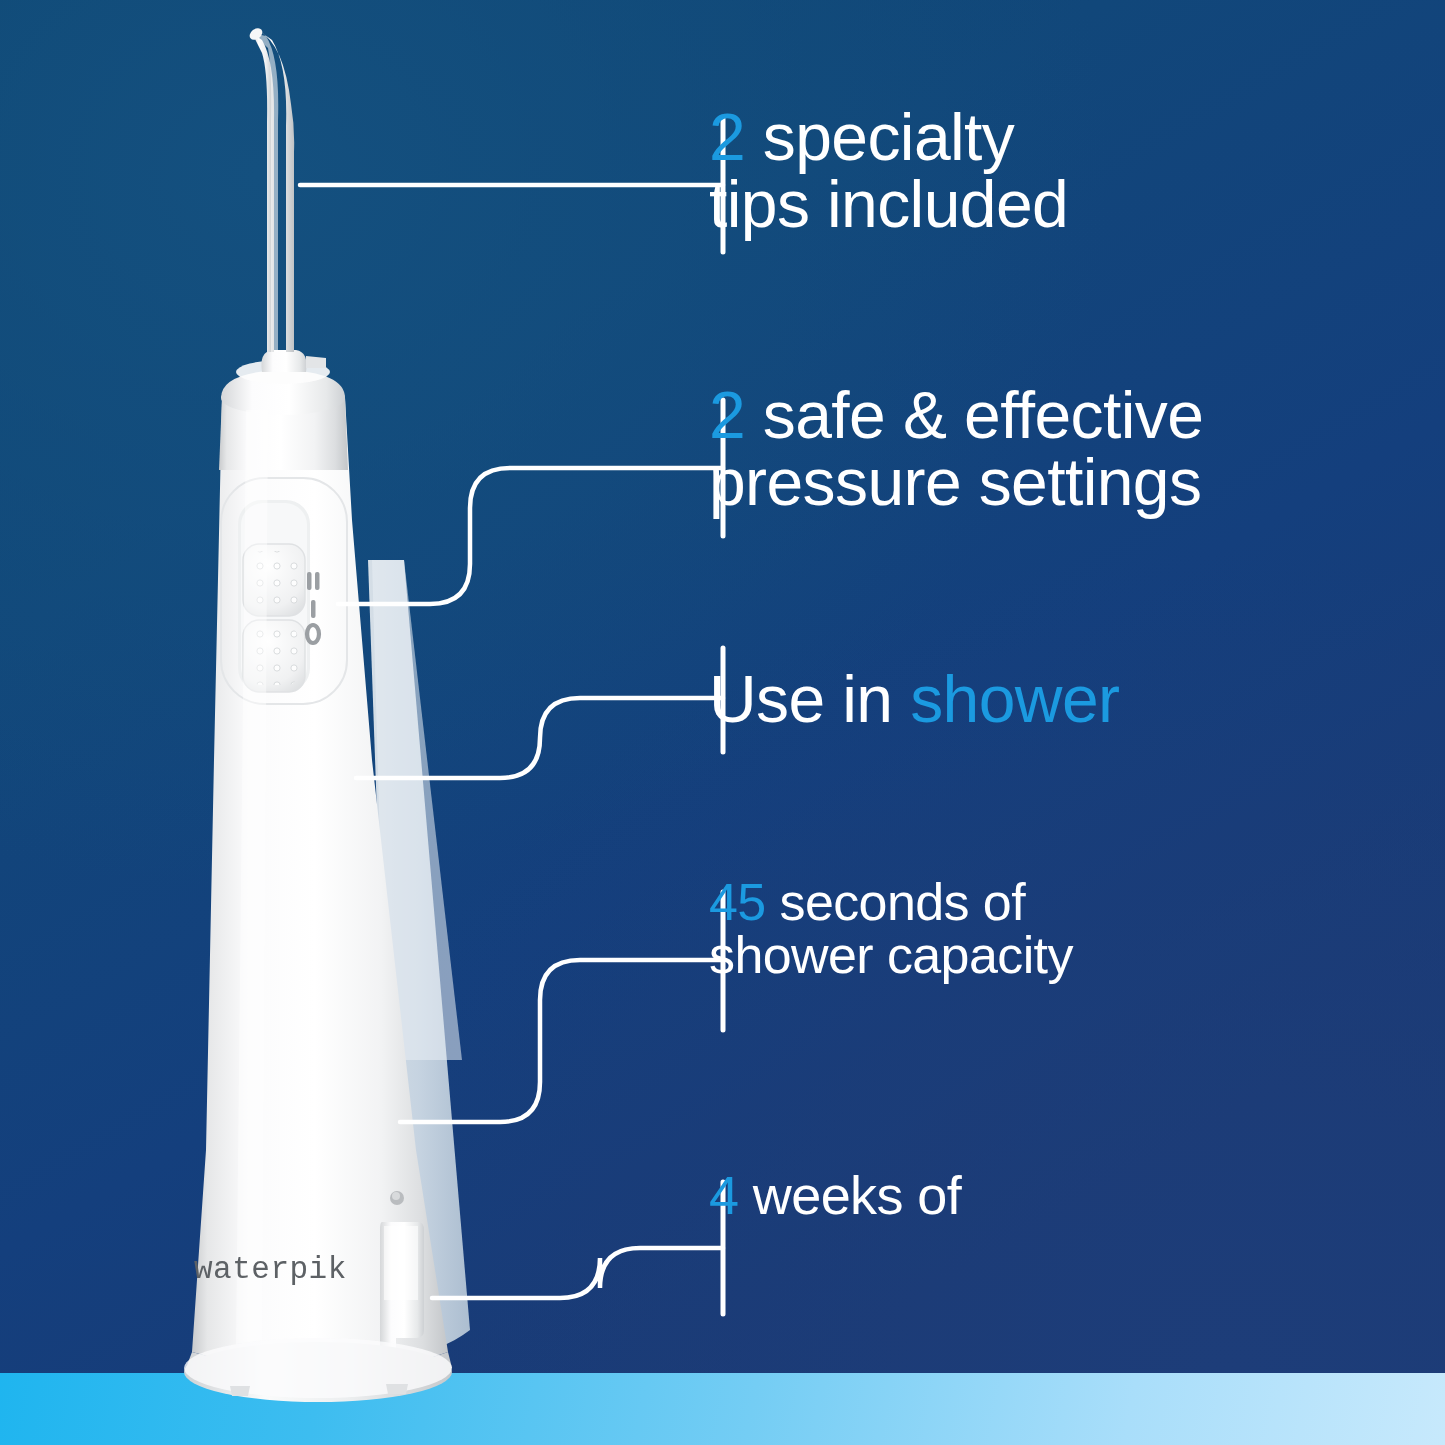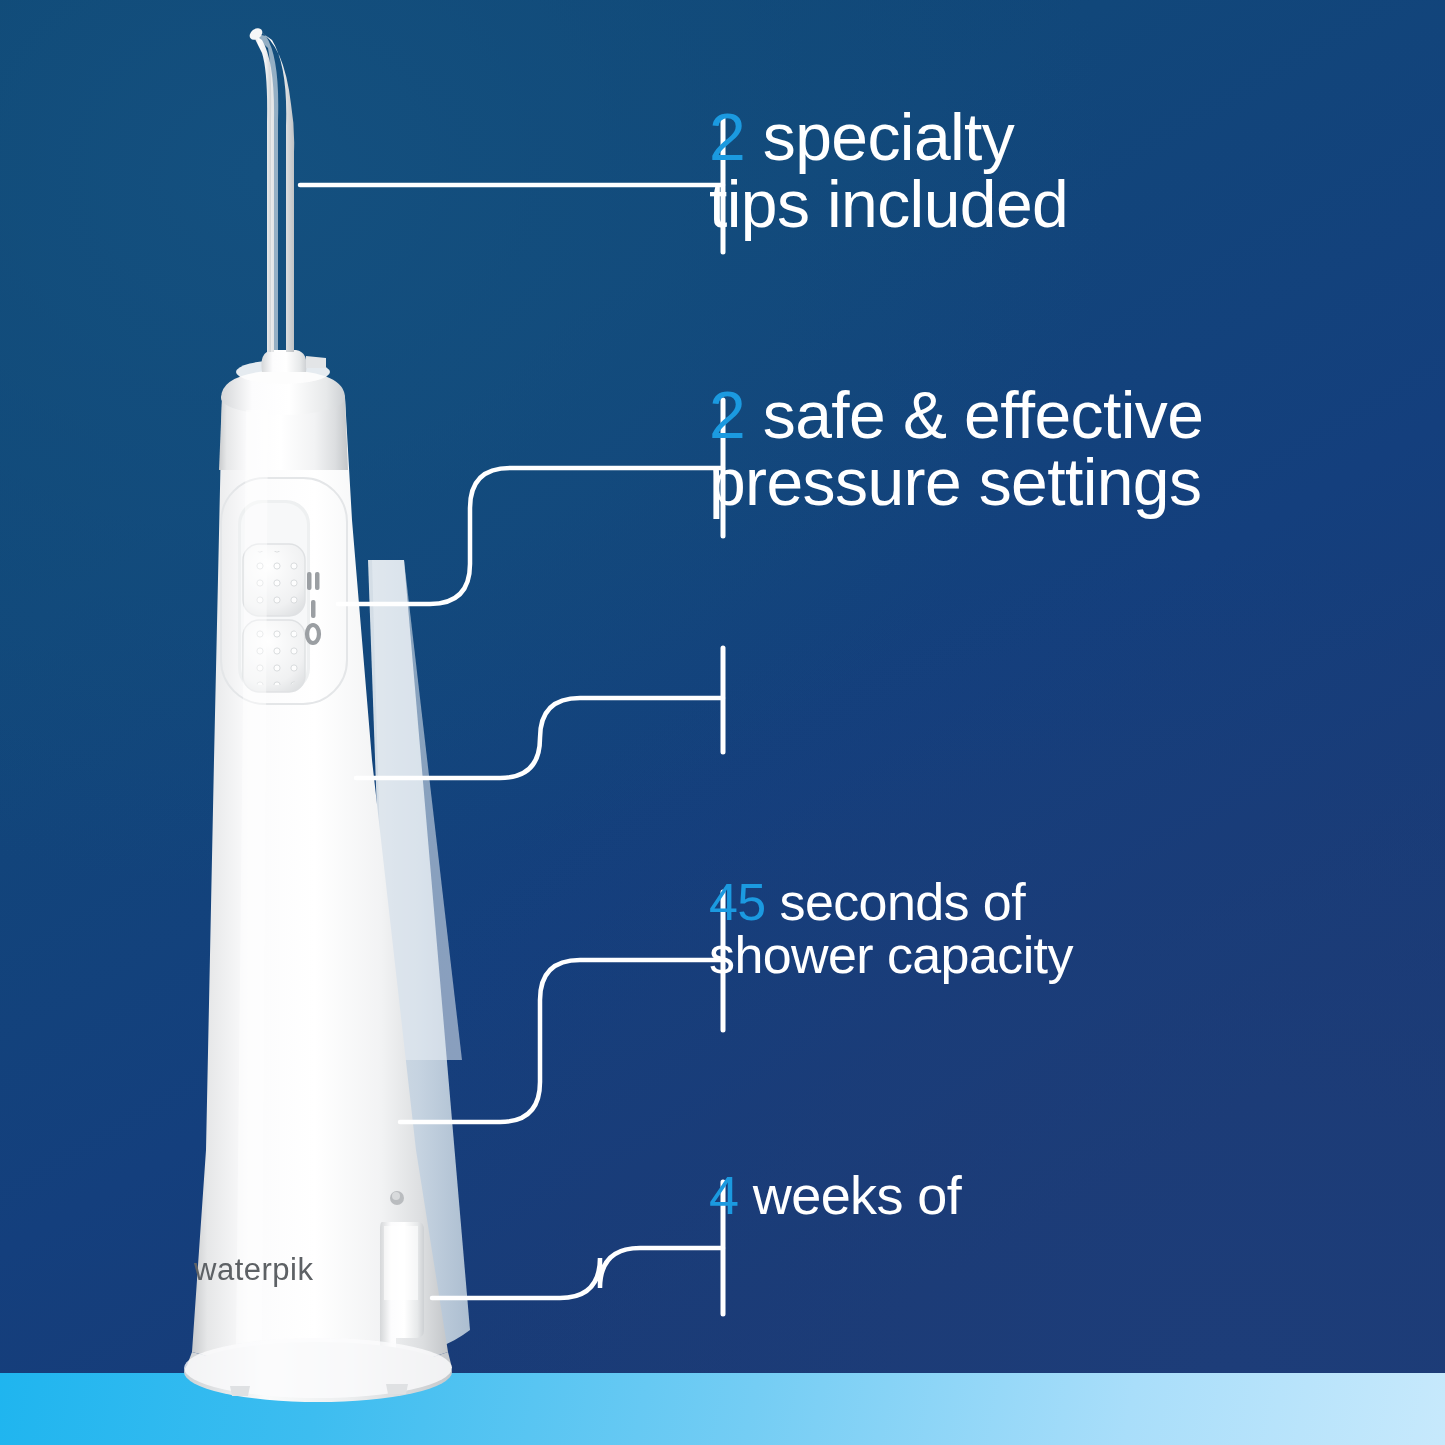--- a/index.html
+++ b/index.html
@@ -45,21 +45,21 @@
   .c3 { top:666px;  font-size:66px; }
   .c4 { top:876px;  font-size:52px; }
   .c5 { top:1168px; font-size:54px; }
 
   
   #leaders { position:absolute; left:0; top:0; width:1445px; height:1445px; }
 
   
   .wordmark {
     position:absolute;
-    font-family:Liberation Sans, sans-serif;
+    font-family:Liberation Mono, monospace;
     font-weight:400;
     color:#5d6165;
     letter-spacing:0.5px;
   }
 </style>
 </head>
 <body>
 
 <div id="stage">
 
@@ -214,20 +214,25 @@
     <span class="ln">tips included</span>
   </div>
 
   <div class="callout c2">
     <span class="ln">
       <span class="accent">2</span><span> safe &amp; effective</span>
     </span>
     <span class="ln">pressure settings</span>
   </div>
 
+  <div class="callout c3">
+    <span class="ln">
+      <span>Use in </span><span class="accent">shower</span>
+    </span>
+  </div>
 
   <div class="callout c4">
     <span class="ln">
       <span class="accent">45</span><span> seconds of</span>
     </span>
     <span class="ln">shower capacity</span>
   </div>
 
   <div class="callout c5">
     <span class="ln">

